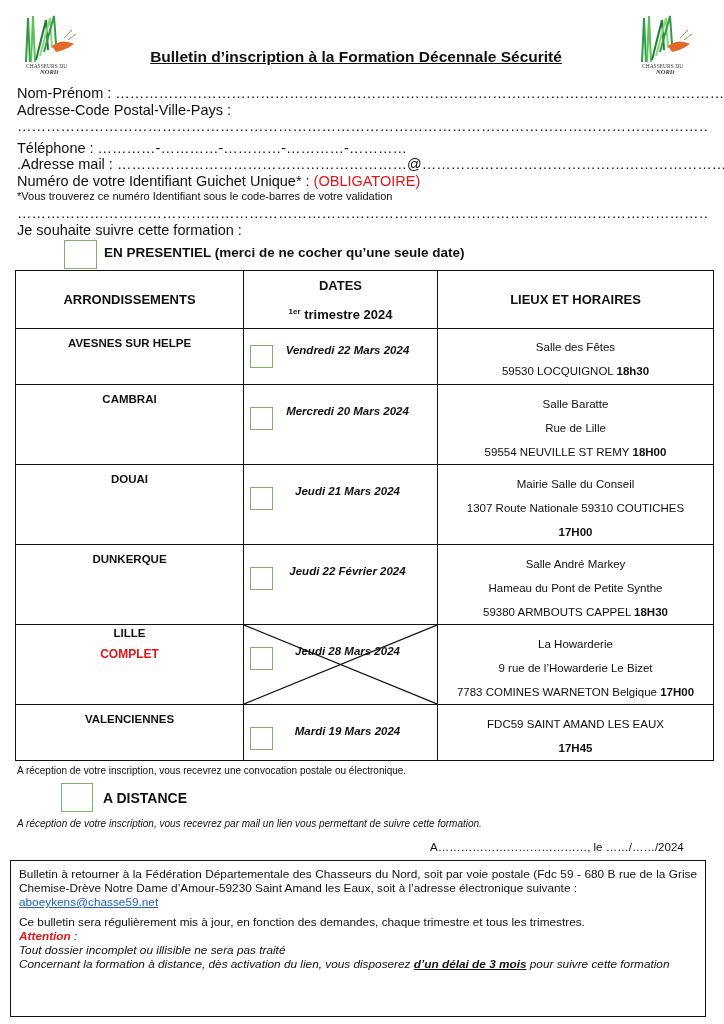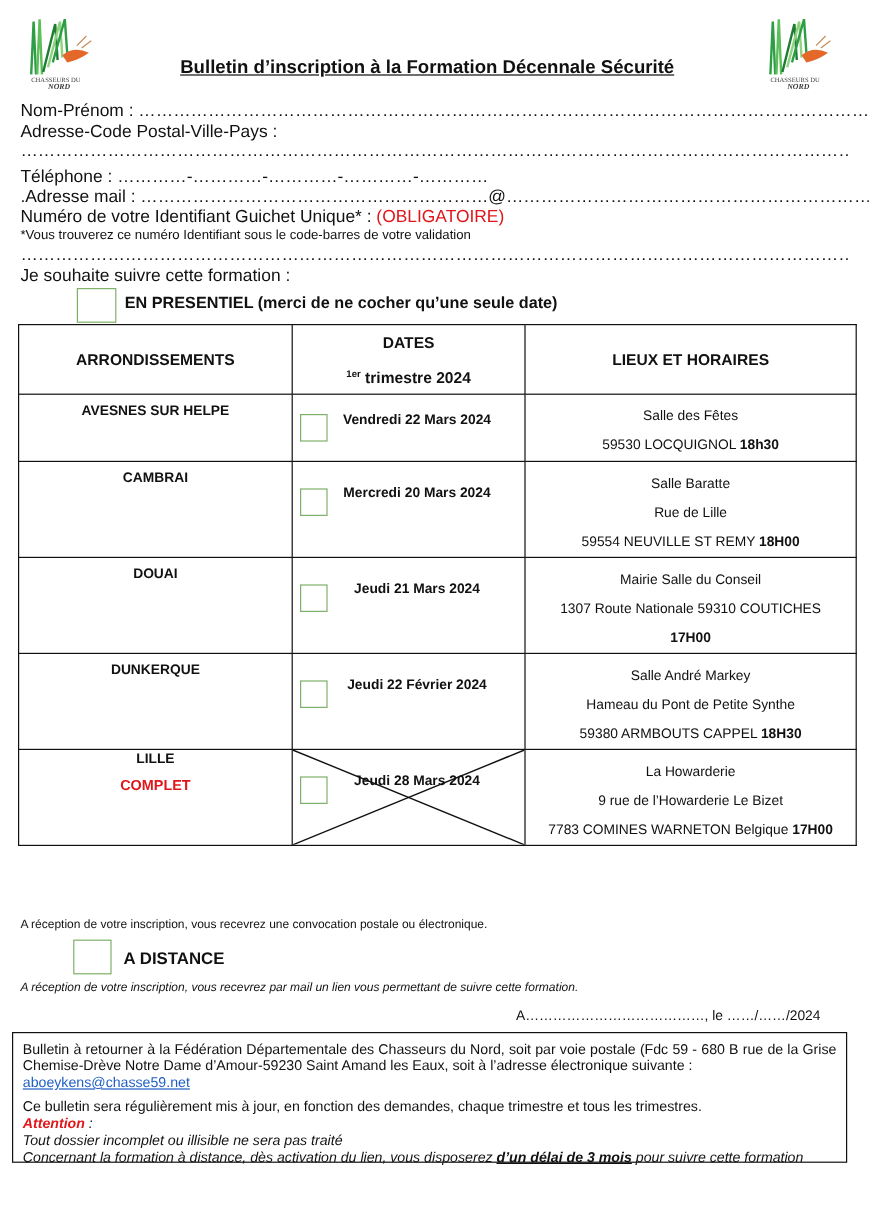--- a/index.html
+++ b/index.html
@@ -12,24 +12,24 @@
   .small { font-size: 11px; left: 17px; white-space: nowrap; }
   .red { color: #e0161b; }
   .cb { position: absolute; border: 1.5px solid #7fb06a; background: #fff; }
   table.sessions { position: absolute; left: 15px; top: 270px; width: 698px; border-collapse: collapse; table-layout: fixed; }
   table.sessions td, table.sessions th { border: 1.3px solid #111; vertical-align: top; font-size: 11.5px; }
   table.sessions th { font-size: 13px; font-weight: bold; vertical-align: middle; height: 56px; }
   .c1 { width: 228px; } .c2 { width: 194px; } .c3 { width: 276px; }
   .arr { text-align: center; font-weight: bold; padding-top: 8px; }
   .datecell { position: relative; }
   .datecell .cbx { position: absolute; left: 6px; top: 22px; width: 23px; height: 23px; border: 1.5px solid #7fb06a; }
-  .datecell .dt { position: absolute; left: 0; right: 0; top: 20px; text-align: center; font-weight: bold; font-size: 11.5px; padding-left: 14px; }
+  .datecell .dt { position: absolute; left: 0; right: 0; top: 20px; text-align: center; font-weight: bold; font-size: 11.5px; padding-left: 14px; font-style: italic; }
   .lieu { text-align: center; padding-top: 7px; line-height: 24px; }
   .sup { font-size: 8px; vertical-align: super; }
-  .box { position: absolute; left: 10px; top: 860px; width: 696px; height: 109px; border: 1.5px solid #111; padding: 6px 8px; font-size: 11.8px; line-height: 14px; }
+  .box { position: absolute; left: 10px; top: 860px; width: 696px; height: 157px; border: 1.5px solid #111; padding: 6px 8px; font-size: 11.8px; line-height: 14px; }
   .box .just { text-align: justify; text-align-last: left; }
   .link { color: #1f5fc2; text-decoration: underline; }
   .ital { font-style: italic; }
   .cross { position: absolute; left: 0; top: 0; width: 100%; height: 100%; }
 </style>
 </head>
 <body>
 
 <div class="logo" style="left:16px; top:10px;">
   <svg width="64" height="66" viewBox="0 0 64 66">
@@ -163,20 +163,33 @@
             <line x1="0" y1="0" x2="100" y2="100" stroke="#111" stroke-width="1.2" vector-effect="non-scaling-stroke"></line>
             <line x1="0" y1="100" x2="100" y2="0" stroke="#111" stroke-width="1.2" vector-effect="non-scaling-stroke"></line>
           </svg>
         </td>
         <td class="lieu">
           <div><span>La Howarderie</span></div>
           <div><span>9 rue de l’Howarderie Le Bizet</span></div>
           <div><span>7783 COMINES WARNETON Belgique </span><b>17H00</b></div>
         </td>
       </tr>
+      <tr style="height: 55px;">
+        <td class="arr">
+          <div>VALENCIENNES</div>
+        </td>
+        <td class="datecell">
+          <div class="cbx"></div>
+          <div class="dt">Mardi 19 Mars 2024</div>
+        </td>
+        <td class="lieu">
+          <div><span>FDC59 SAINT AMAND LES EAUX</span></div>
+          <div><span></span><b>17H45</b></div>
+        </td>
+      </tr>
     </tbody>
 </table>
 
 <div class="abs" style="left:17px; top:765px; font-size:10px; white-space:nowrap;">A réception de votre inscription, vous recevrez une convocation postale ou électronique.</div>
 <div class="cb" style="left:61px; top:783px; width:32px; height:29px;"></div>
 <div class="abs" style="left:103px; top:790px; font-size:14px; font-weight:bold;">A DISTANCE</div>
 <div class="abs" style="left:17px; top:818px; font-size:10px; white-space:nowrap;font-style:italic;">A réception de votre inscription, vous recevrez par mail un lien vous permettant de suivre cette formation.</div>
 <div class="abs" style="left:430px; top:841px; font-size:11.5px; white-space:nowrap;">A…………………………………, le ……/……/2024</div>
 
 <div class="box">

